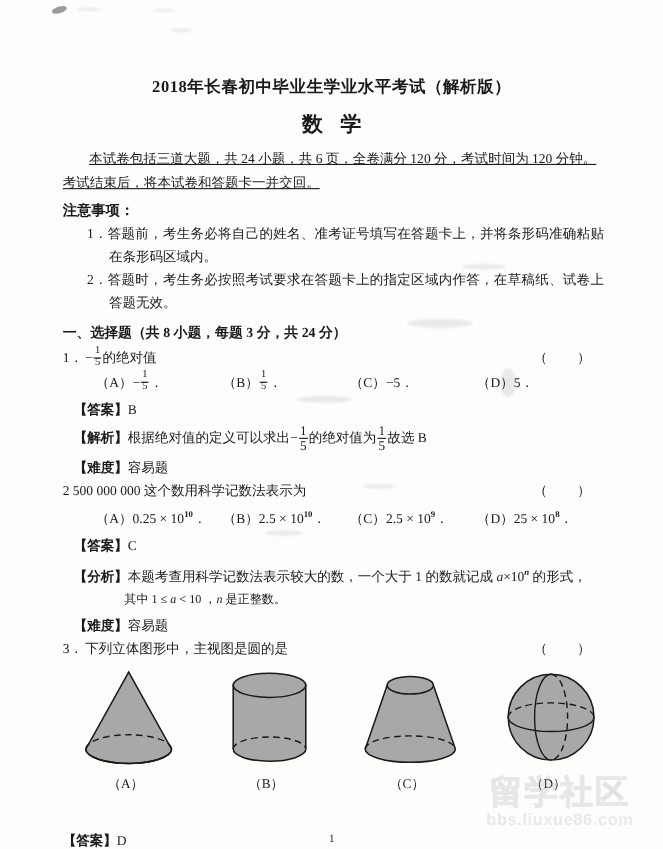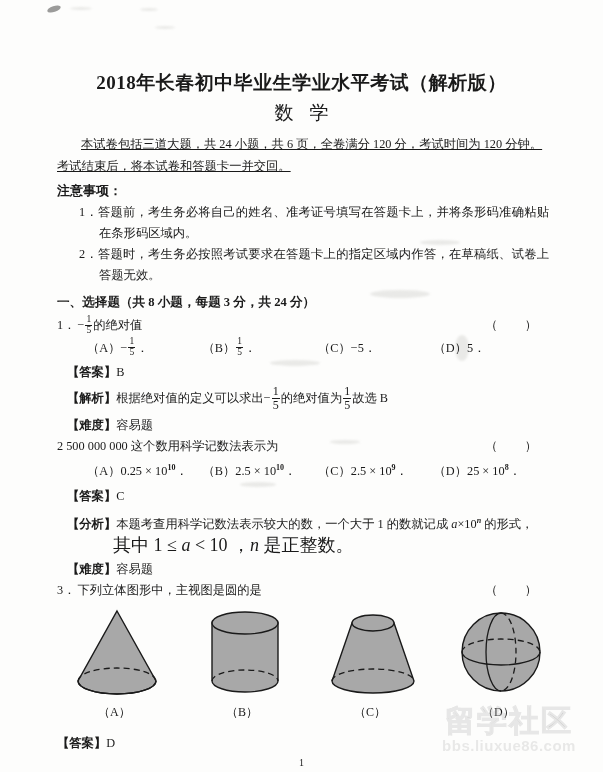--- a/index.html
+++ b/index.html
@@ -29,38 +29,38 @@
   .smudge {
     position: absolute;
     background: #bdbdb8;
     opacity: .30;
     border-radius: 50%;
     filter: blur(1px);
     pointer-events: none;
   }
   .doc-title {
     text-align: center;
-    font-size: 19px;
+    font-size: 15px;
     font-weight: bold;
     letter-spacing: .5px;
     margin: 0;
     padding: 0;
     position: absolute;
     top: 70px;
     left: 0;
     right: 0;
   }
   .doc-subject {
     position: absolute;
     top: 100px;
     left: 0;
     right: 0;
     text-align: center;
     font-size: 19px;
-    font-weight: normal;
+    font-weight: bold;
     letter-spacing: 16px;
     text-indent: 16px;
   }
   .body-wrap {
     position: absolute;
     top: 134px;
     left: 57px;
     width: 492px;
   }
   .para {
@@ -119,21 +119,21 @@
   .opts > div { width: 25%; }
   .opts.wide > div { width: 25%; }
   .meta-line {
     font-size: 12.3px;
     line-height: 21px;
     margin-top: 3px;
     margin-left: 10px;
   }
   .meta-line.tall { line-height: 23px; }
   .meta-cont {
-    font-size: 18px;
+    font-size: 11px;
     line-height: 21px;
     padding-left: 56px;
   }
   .tag { font-weight: bold; }
   
   .frac {
     display: inline-block;
     vertical-align: middle;
     text-align: center;
     font-size: 9.5px;
@@ -198,21 +198,21 @@
   .page-num {
     position: absolute;
     bottom: 4px;
     left: 0;
     right: 0;
     text-align: center;
     font-size: 10px;
   }
   .last-answer {
     position: absolute;
-    top: 735px;
+    top: 756px;
     left: 57px;
     font-size: 12.3px;
   }
 </style>
 </head>
 <body>
 
 <div class="page">
 
   <div class="scan-artifact" style="left:47px;top:6px;width:14px;height:6px;transform:rotate(-18deg);"></div>

